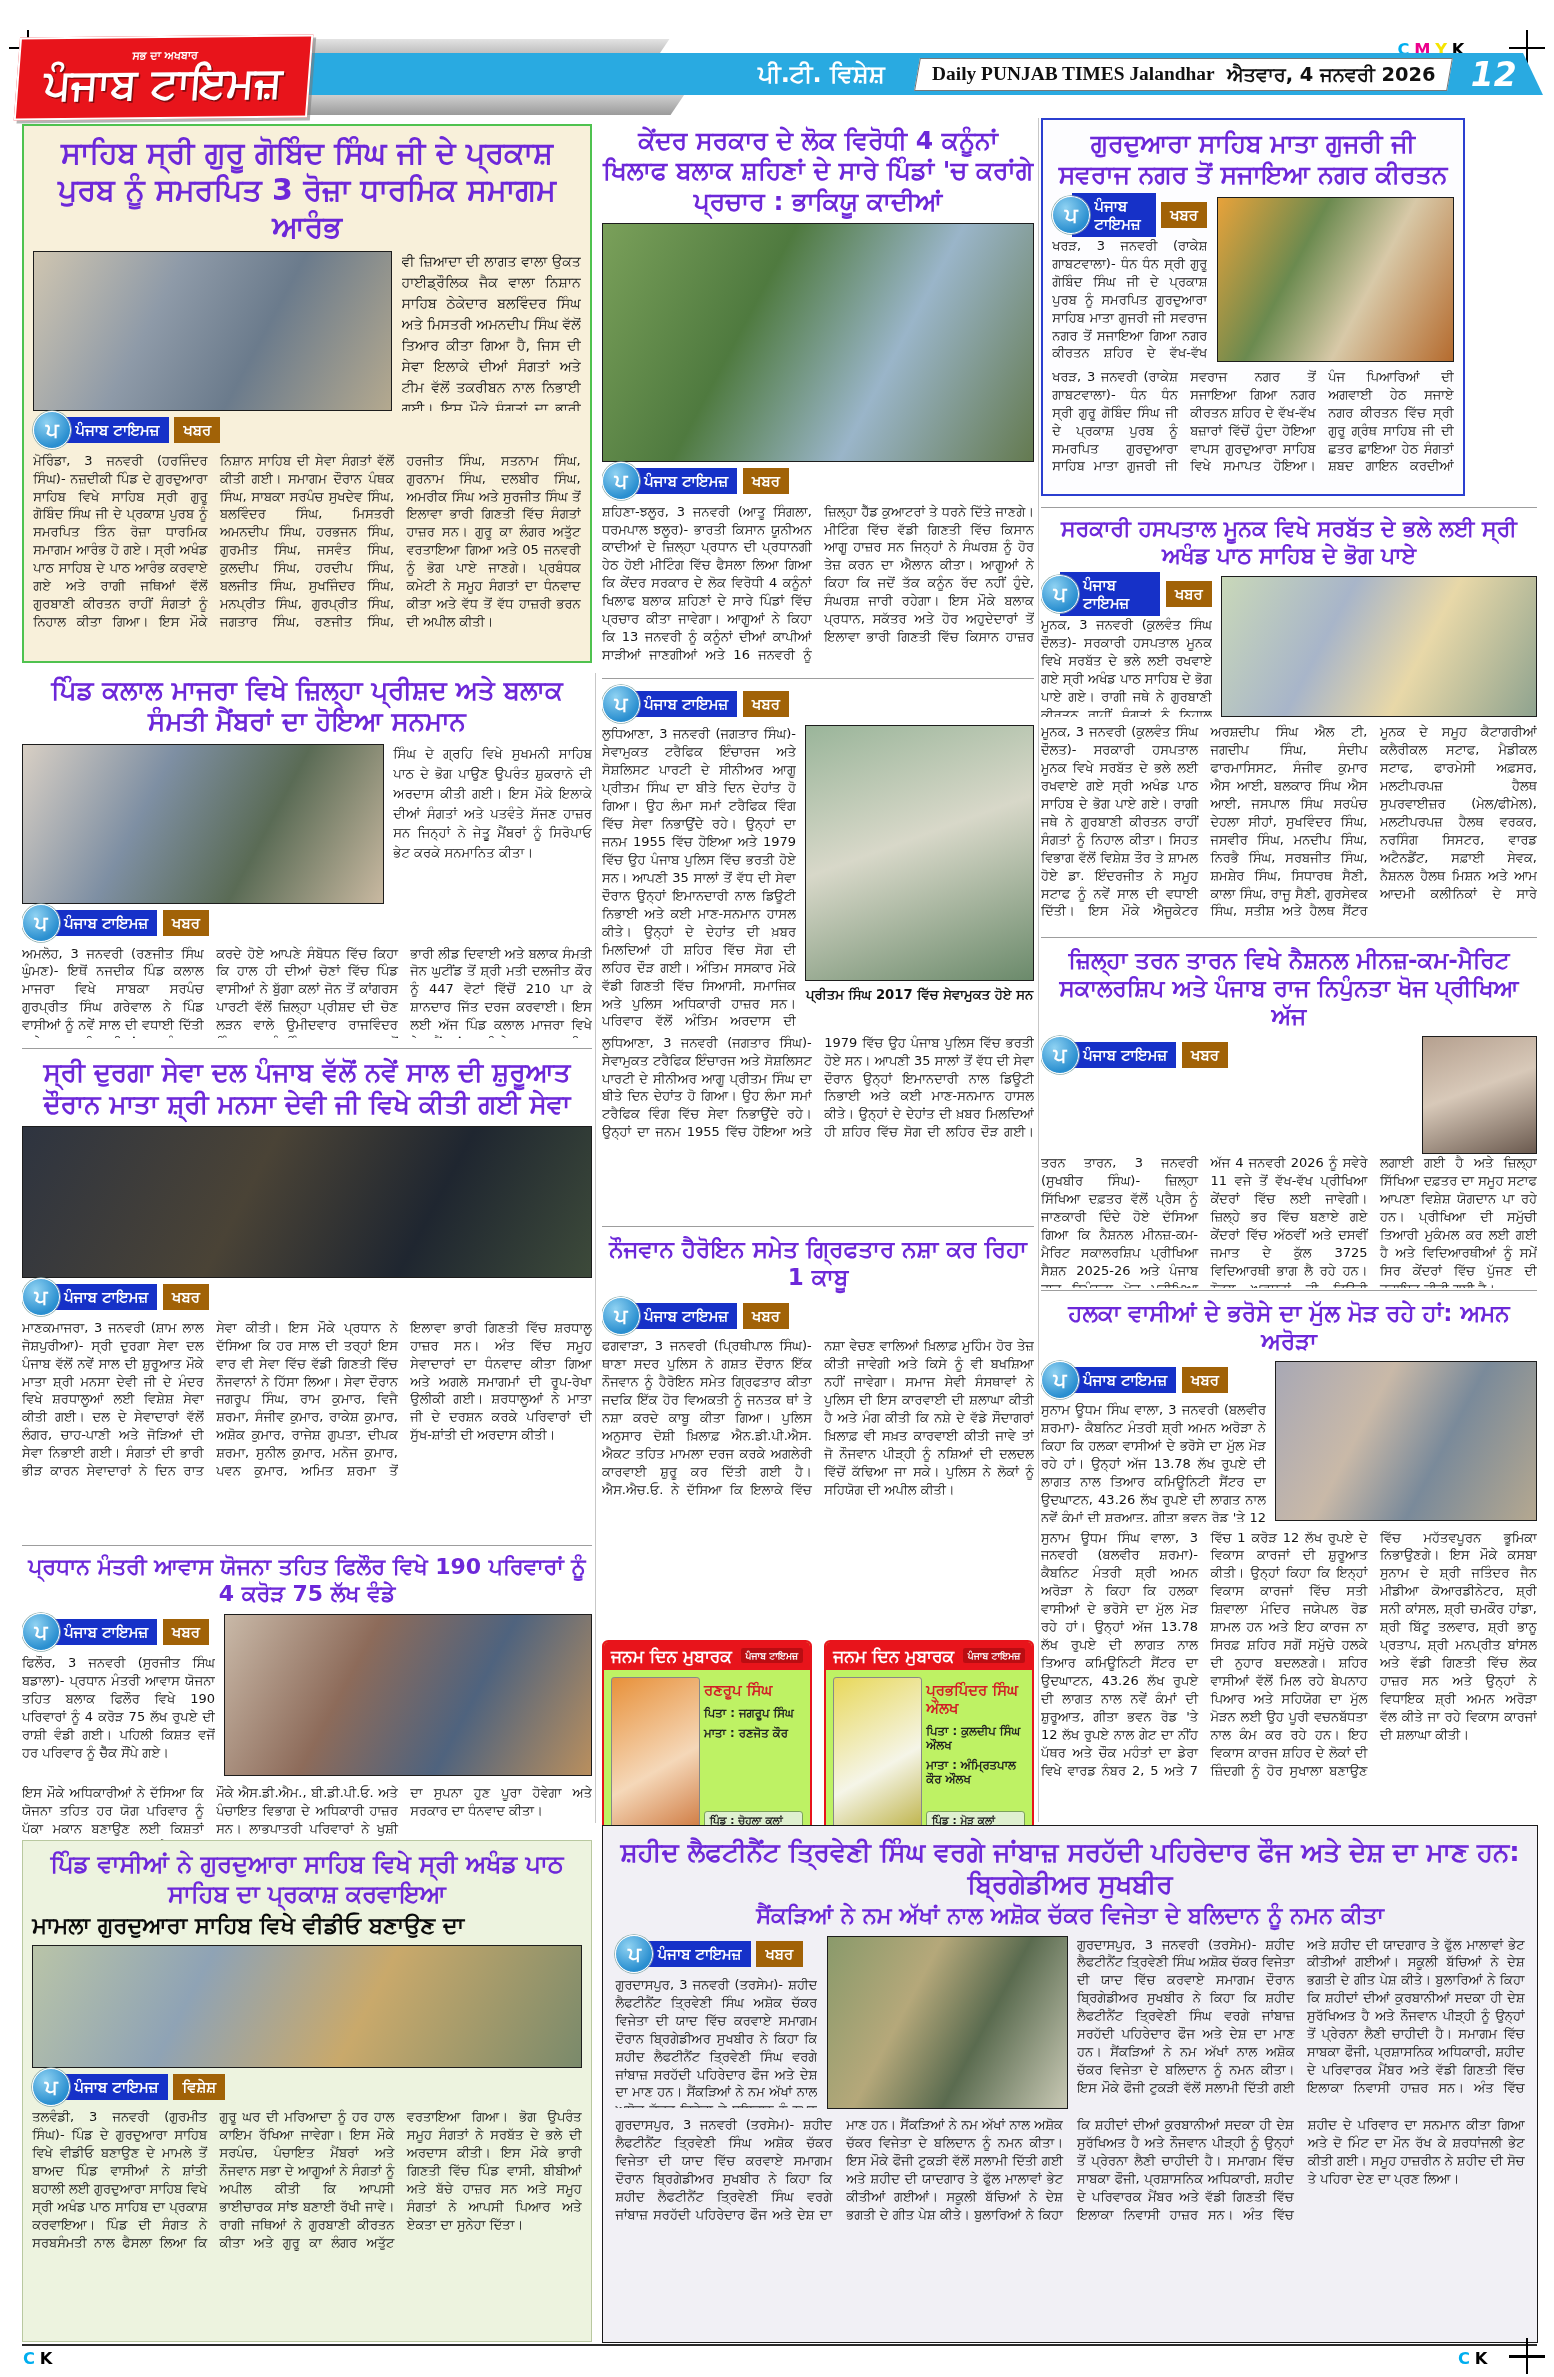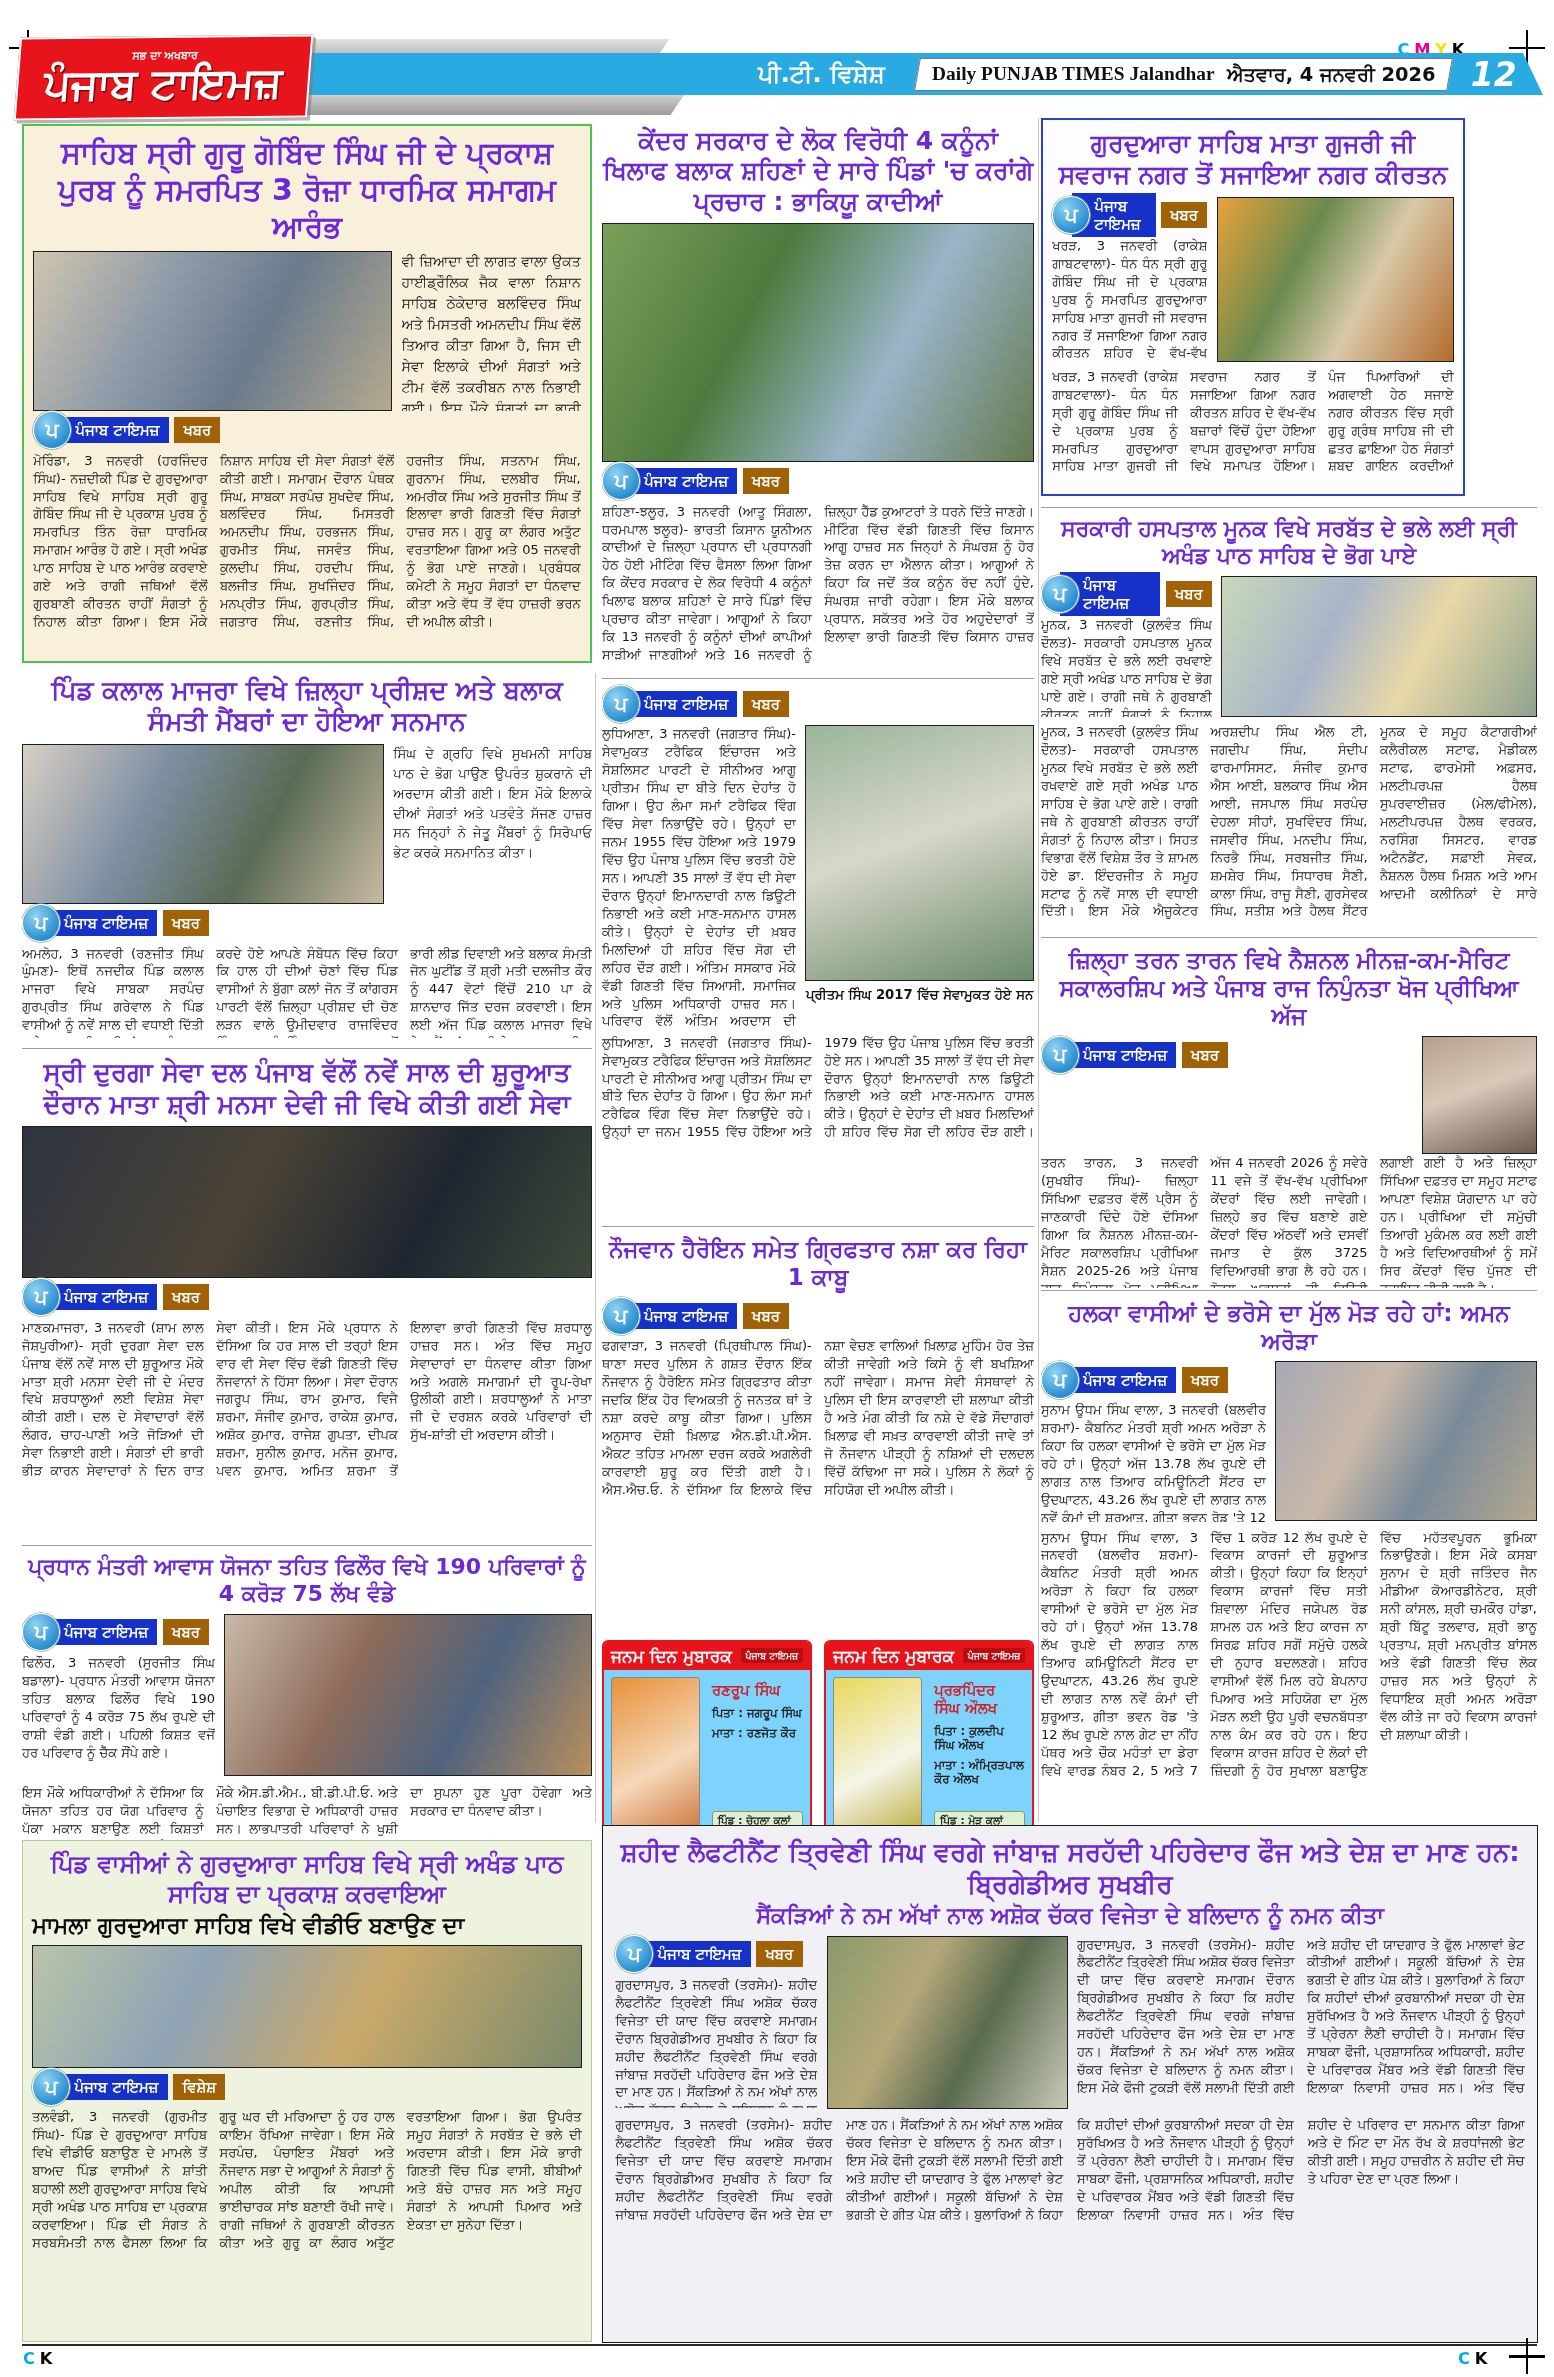--- a/index.html
+++ b/index.html
@@ -73,26 +73,26 @@
   
   .box-cream{background:#f8f0da;border:2.3px solid #4fc24f;padding:7.8px 9.3px;box-sizing:border-box;}
   .box-blue{background:#fdfdff;border:2.3px solid #2b3fd0;padding:7.8px 9.3px;box-sizing:border-box;}
   .box-green{background:#edf3df;border:0.8px solid #b9c8a0;padding:7.8px 9.3px;box-sizing:border-box;}
   .box-grey{background:#f1f0f5;border:1.9px solid #1a1a1a;padding:9.3px 12.4px;box-sizing:border-box;}
 
   .caption{font-weight:bold;font-size:13.2px;text-align:center;line-height:1.3;margin-top:4.7px;}
 
   
   .bday-wrap{display:flex;gap:12.4px;}
-  .bday{flex:1;border:2.3px solid #e8141b;border-radius:6.2px;overflow:hidden;background:#7dd3fc;box-sizing:border-box;}
+  .bday{flex:1;border:2.3px solid #e8141b;border-radius:6.2px;overflow:hidden;background:#bef264;box-sizing:border-box;}
   .bday-head{background:#e8141b;color:#fff;display:flex;justify-content:space-between;align-items:center;
              padding:3.9px 7px;font-weight:bold;}
   .bday-title{font-size:17px;}
   .bday-mini{font-size:9.3px;background:#b90d12;padding:1.6px 4.7px;border-radius:2.3px;}
-  .bday-body{display:flex;gap:12px;padding:7px;}
+  .bday-body{display:flex;gap:4px;padding:7px;}
   .bday-photo{width:87px;height:165px;border:0.8px solid #888;border-radius:3.1px;flex:none;}
   .bday-info{display:flex;flex-direction:column;gap:6.2px;font-size:11.7px;font-weight:bold;color:#222;padding-top:4.7px;}
   .bday-name{color:#d21f26;font-size:14.8px;}
   .bday-village{margin-top:auto;background:#dff0d0;border:0.8px solid #7aa05a;border-radius:3.1px;padding:2.3px 4.7px;font-size:10.5px;}
 
   .vline{position:absolute;width:0.8px;background:#c7c7c7;}
   .bottomline{position:absolute;left:22px;right:17px;top:2344px;height:1.6px;background:#2a2a2a;}
 </style>
 </head>
 <body>

